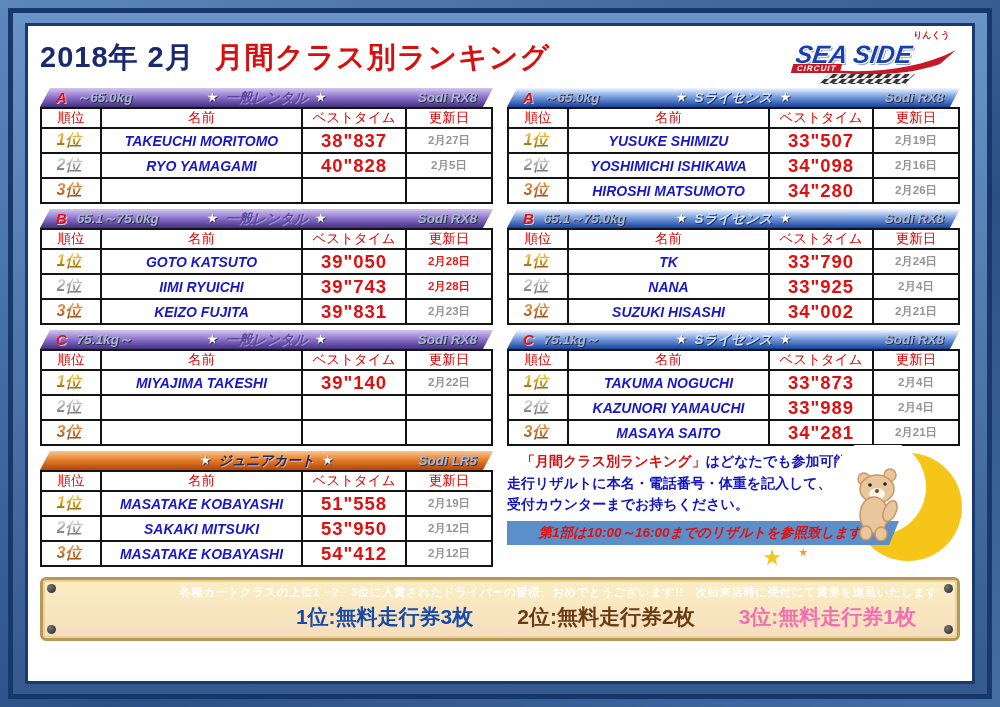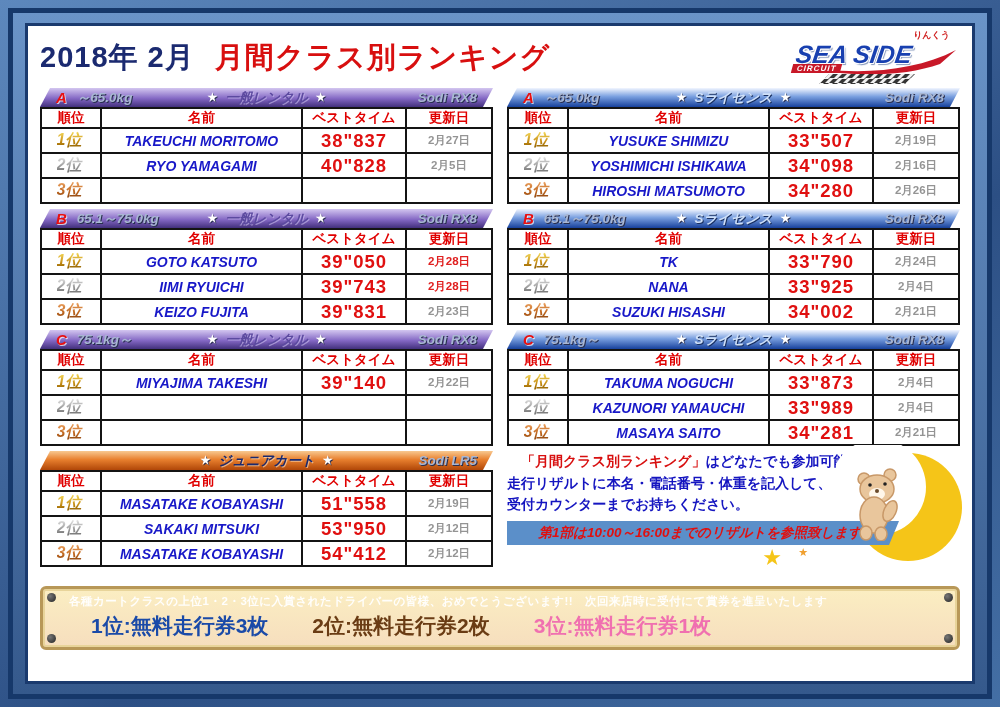--- a/index.html
+++ b/index.html
@@ -36,21 +36,21 @@
   .bar-letter{color:#e81010;font-size:15px;font-weight:800;text-shadow:1px 1px 0 rgba(255,255,255,.7);}
   .bar-letter:empty,.bar-weight:empty{display:none;}
   .bar-weight,.bar-kart{color:#a8b6d2;text-shadow:1px 1px 0 #2a3050;}
   .bar-star{color:#fff;font-style:normal;font-size:11px;text-shadow:1px 1px 0 #2a3050;}
   .theme-purple .bar-category{color:#5c4aa0;text-shadow:1px 1px 0 rgba(220,210,250,.5);}
   .theme-blue .bar-category{color:#cfe0f8;text-shadow:1px 1px 0 #1a3060;}
   .theme-orange .bar-category{color:#1a2a70;text-shadow:1px 1px 0 rgba(255,230,200,.6);}
 
   table.rank-table{border-collapse:collapse;width:100%;table-layout:fixed;}
   .rank-table th,.rank-table td{border:2px solid #141414;text-align:center;padding:0;overflow:hidden;white-space:nowrap;}
-  .rank-table th{height:17px;color:#e00000;font-size:13.5px;font-weight:700;border-radius:9px;}
+  .rank-table th{height:17px;color:#e00000;font-size:13.5px;font-weight:400;border-radius:9px;}
   .rank-table td{height:23px;background:#fff;}
   .c-rank{width:58px;}
   .c-time{width:102px;}
   .c-date{width:84px;}
   .rank-text{font-style:italic;font-weight:800;font-size:16px;background-clip:text;-webkit-background-clip:text;color:transparent;padding-right:4px;}
   .rank-1{background-image:linear-gradient(#f8e060,#c89018 60%,#8a5c00);}
   .rank-2{background-image:linear-gradient(#ececec,#9a9a9a 60%,#6e6e6e);}
   .rank-3{background-image:linear-gradient(#f0a868,#c06820 60%,#8a4410);}
   .name-cell{color:#1818c8;font-weight:800;font-style:italic;font-size:14px;margin-top:24px;}
   .time-cell{color:#e01010;font-weight:800;font-size:18.5px;letter-spacing:1px;}
@@ -69,22 +69,22 @@
   .star-a{right:178px;bottom:-2px;font-size:22px;}
   .star-b{right:152px;bottom:10px;font-size:11px;color:#f0a030;}
 
   
   .notes{margin-top:6px;line-height:1.5;}
   .note1{color:#1515c0;font-weight:800;font-size:15px;}
   .note1 .a-red{color:#e01010;font-size:17px;}
   .note2{color:#e01010;font-weight:800;font-size:15px;}
 
   
-  .plaque{position:relative;margin-top:14px;border:3px solid #b89858;border-radius:6px;background:linear-gradient(#fbeec2,#f6debe);
-    box-shadow:inset 0 0 0 2px #e8d49a;text-align:left;padding:5px 19px 7px 26px;}
+  .plaque{position:relative;margin-top:5px;border:3px solid #b89858;border-radius:6px;background:linear-gradient(#fbeec2,#f6debe);
+    box-shadow:inset 0 0 0 2px #e8d49a;text-align:right;padding:5px 19px 7px 26px;}
   .plaque-small{color:rgba(255,255,255,.95);font-weight:bold;font-size:11.5px;letter-spacing:.5px;white-space:nowrap;}
   .prize-line{margin-top:3px;font-weight:800;font-size:21px;white-space:nowrap;}
   .prize-line span{margin:0 22px;}
   .p1{color:#1a4aa8;}
   .p2{color:#6a3c14;}
   .p3{color:#f070b0;}
   .screw{position:absolute;width:9px;height:9px;border-radius:50%;background:radial-gradient(circle at 35% 35%,#777,#222);}
   .screw.tl{left:4px;top:4px;} .screw.tr{right:4px;top:4px;} .screw.bl{left:4px;bottom:4px;} .screw.br{right:4px;bottom:4px;}
 </style>
 </head>

